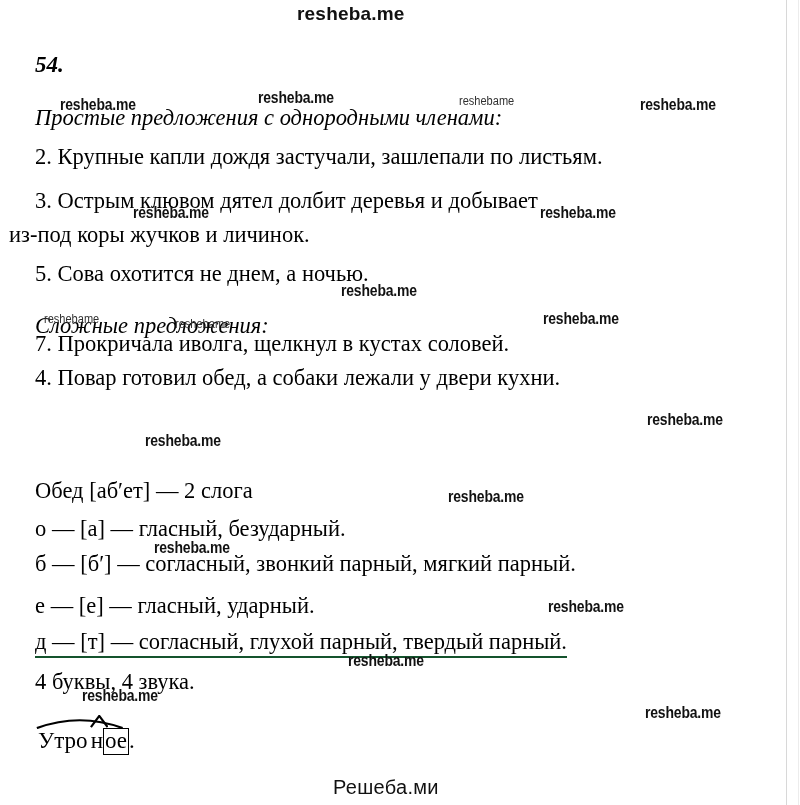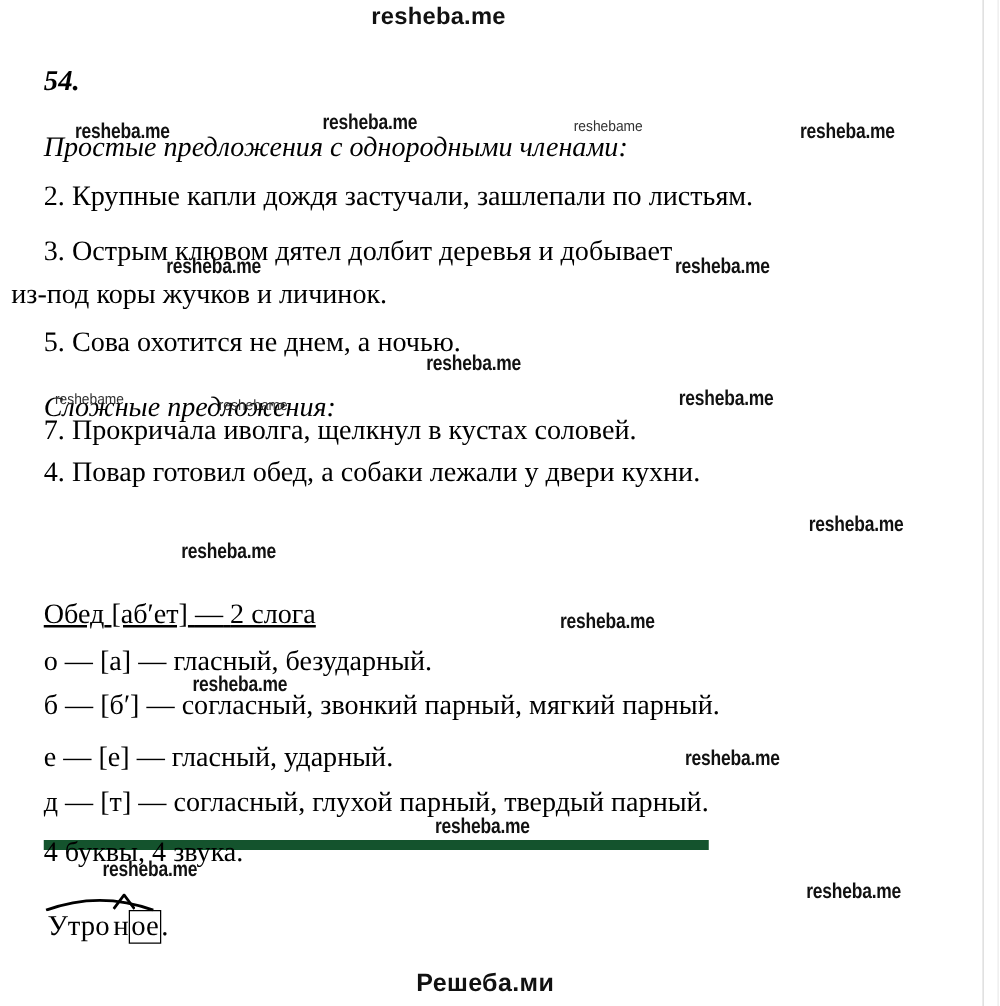--- a/index.html
+++ b/index.html
@@ -58,39 +58,39 @@
   
   .wm.plain {
     font-family: "Liberation Sans", "DejaVu Sans", sans-serif;
     font-weight: 700;
     font-size: 19px;
     letter-spacing: 0.2px;
   }
   
   .wm.bottom {
     font-family: "Liberation Sans", "DejaVu Sans", sans-serif;
-    font-weight: 700;
+    font-weight: 400;
     font-size: 20px;
     letter-spacing: 0.3px;
   }
 
   
   .txt {
     position: absolute;
     white-space: nowrap;
     font-size: 22.5px;
     line-height: 1;
     z-index: 3;
   }
   .txt.ital {
     font-style: italic;
   }
   .txt.underlined {
-    border-bottom: 8px solid #14532d;
-    padding-bottom: 18px;
+    border-bottom: 2px solid #14532d;
+    padding-bottom: 2px;
   }
   .ex-num {
     position: absolute;
     font-weight: 700;
     font-size: 23px;
     z-index: 3;
   }
 
   
   #parse-word {
@@ -153,21 +153,21 @@
 
   <div class="txt" style="left:35px; top:263px;">5. Сова охотится не днем, а ночью.</div>
 
   <div class="txt ital" style="left:35px; top:315px;">Сложные предложения:</div>
 
   <div class="txt" style="left:35px; top:333px;">7. Прокричала иволга, щелкнул в кустах соловей.</div>
 
   <div class="txt" style="left:35px; top:367px;">4. Повар готовил обед, а собаки лежали у двери кухни.</div>
 
 
-  <div class="txt" style="left:35px; top:480px;text-decoration:underline;">
+  <div class="txt" style="left:35px; top:480px;">
     <span class="ital">Обед</span><span>&nbsp;</span><span>[аб′ет]</span><span>&nbsp;</span><span>—</span><span>&nbsp;</span><span>2 слога</span>
   </div>
 
   <div class="txt" style="left:35px; top:553px;">
     <span>б</span><span>&nbsp;</span><span>—</span><span>&nbsp;</span><span>[б′]</span><span>&nbsp;</span><span>—</span><span>&nbsp;</span><span>согласный, звонкий парный, мягкий парный.</span>
   </div>
 
   <div class="txt" style="left:35px; top:518px;">
     <span>о</span><span>&nbsp;</span><span>—</span><span>&nbsp;</span><span>[а]</span><span>&nbsp;</span><span>—</span><span>&nbsp;</span><span>гласный, безударный.</span>
   </div>

